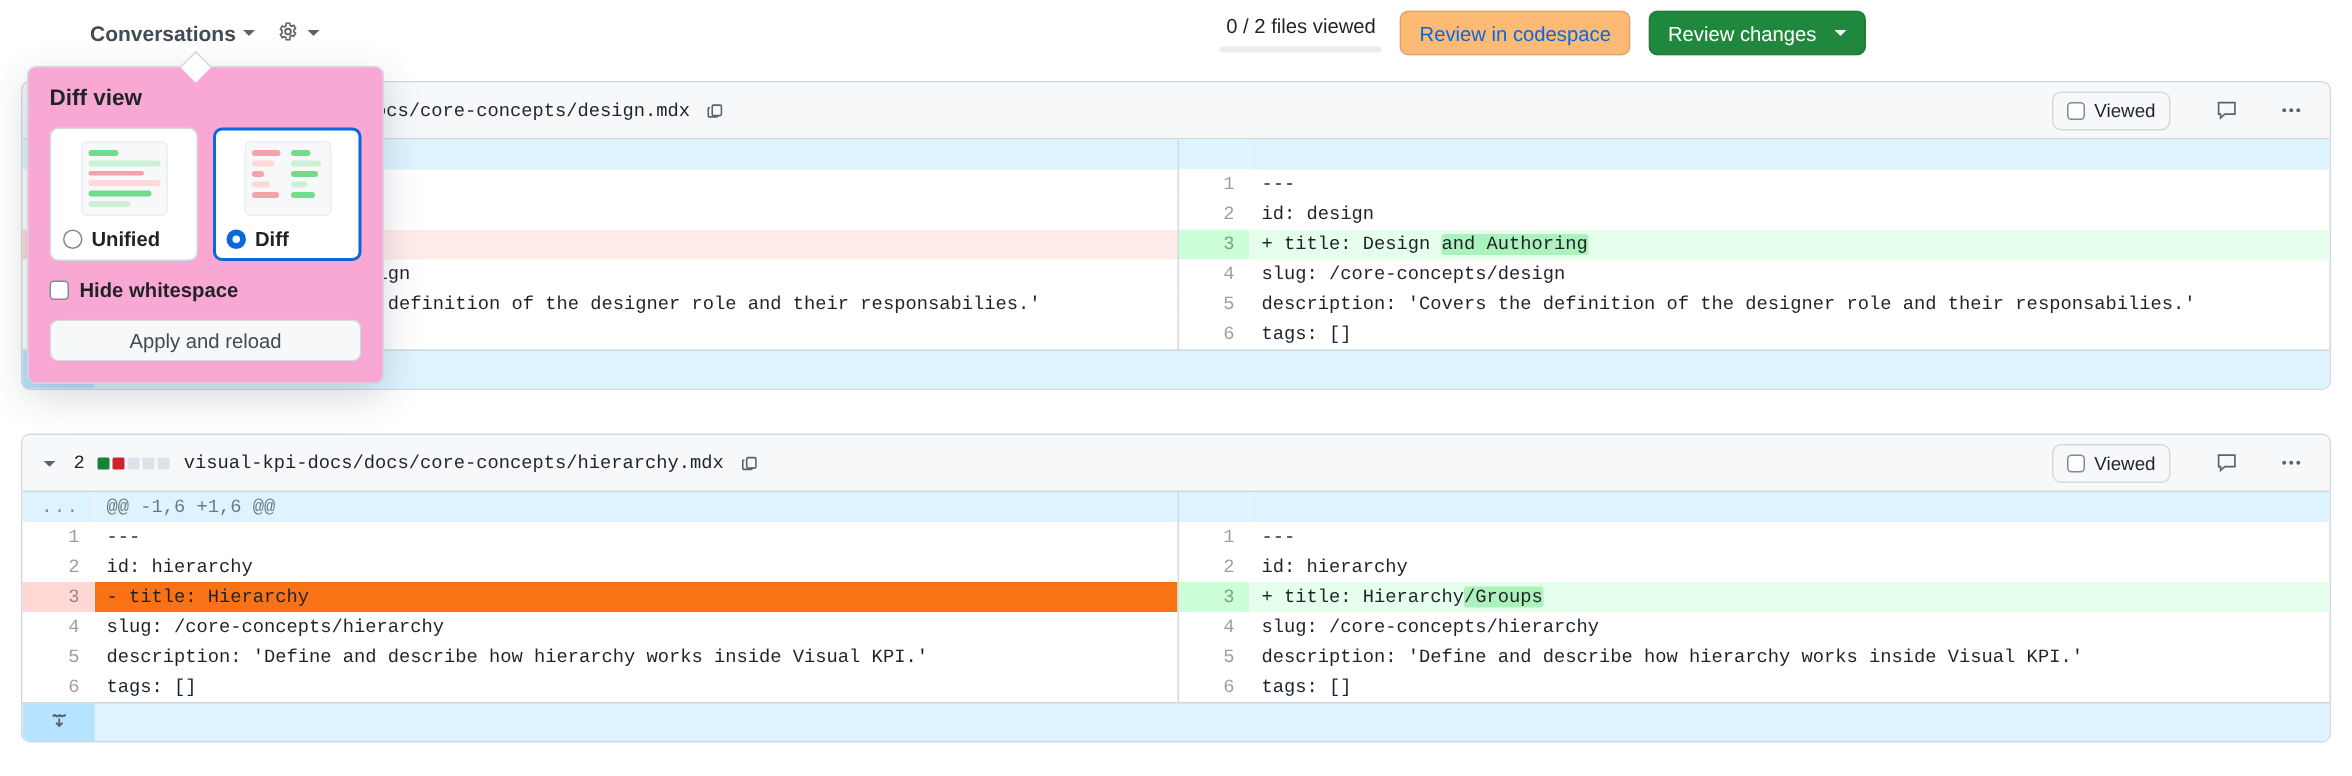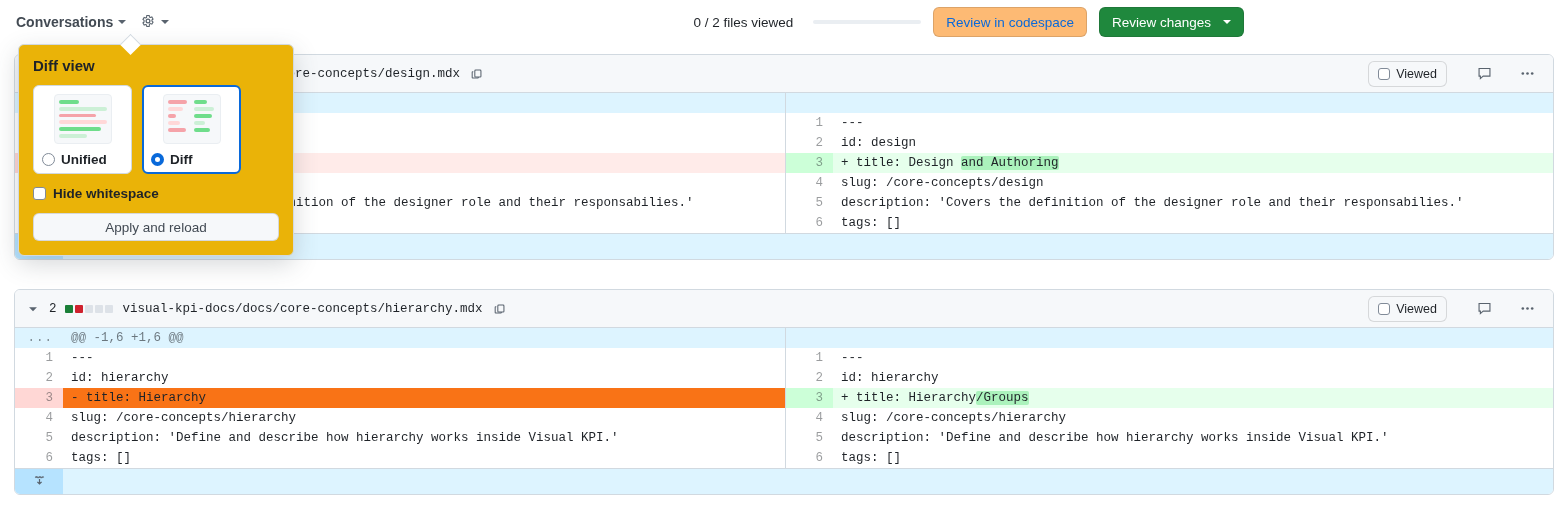--- a/index.html
+++ b/index.html
@@ -11,21 +11,21 @@
     font-size: 14px;
     color: #1f2328;
     overflow: hidden;
   }
   .page { position: relative; width: 1568px; height: 517px; }
 
   
   .toolbar {
     position: absolute; left: 0; top: 0;
     width: 1258px; height: 44px;
-    display: flex; align-items: center;
+    display: flex; align-items: center; padding-left: 44px;
   }
   .toolbar-left {
     display: flex; align-items: center; gap: 10px;
     padding-left: 14px;
   }
   .conv-btn {
     display: flex; align-items: center; gap: 5px;
     font-size: 14px; font-weight: 600; color: #424a53;
     cursor: pointer; background: none; border: none; padding: 2px 2px;
     font-family: "Liberation Sans", sans-serif;
@@ -42,21 +42,21 @@
     cursor: pointer; background: none; border: none; padding: 2px;
   }
   .gear-svg { display:block; }
 
   .toolbar-right {
     margin-left: auto;
     display: flex; align-items: center; gap: 12px;
     padding-right: 14px;
   }
   .files-viewed-wrap {
-    display: flex; flex-direction: row; align-items: center; gap: 20px;
+    display: flex; flex-direction: column; align-items: center; gap: 6px;
   }
   .files-viewed-text {
     font-size: 13.5px; color: #1f2328; white-space: nowrap;
   }
   .files-viewed-bar {
     width: 108px; height: 4px; border-radius: 3px; background: #eaeef2;
   }
   .btn-outline {
     height: 30px; padding: 0 12px;
     border: 1px solid rgba(31,35,40,.15);
@@ -76,22 +76,22 @@
   .caret-white {
     width: 0; height: 0;
     border-left: 4px solid transparent;
     border-right: 4px solid transparent;
     border-top: 4px solid #ffffff;
   }
 
   
   .dropdown {
     position: absolute; left: 18px; top: 44px;
-    width: 276px;
-    background: #eab308;
+    width: 238px;
+    background: #f9a8d4;
     border: 1px solid #d1d9e0;
     border-radius: 6px;
     box-shadow: 0 8px 24px rgba(66,74,83,.22);
     z-index: 50;
     padding: 12px 14px 14px 14px;
   }
   .dropdown::before {
     content: ""; position: absolute;
     top: -8px; left: 104px;
     width: 14px; height: 14px;

